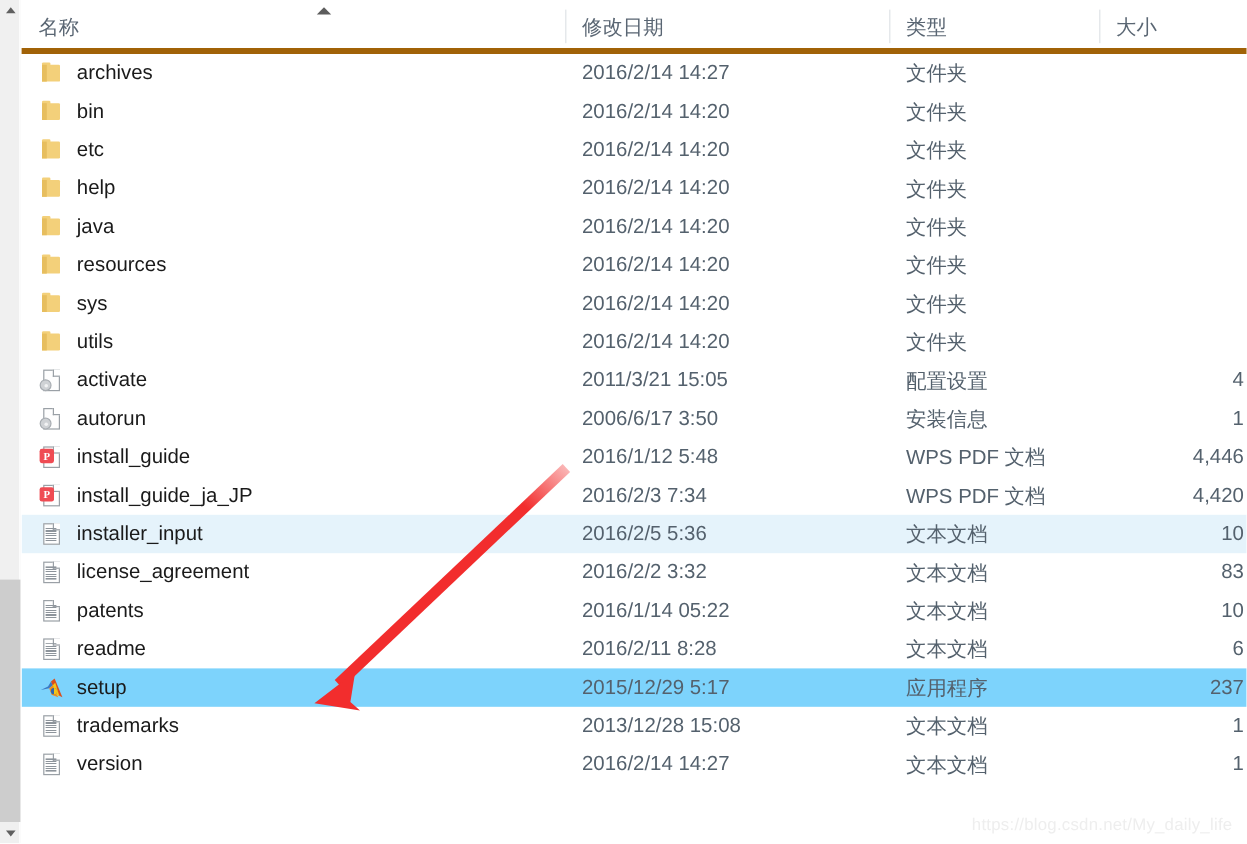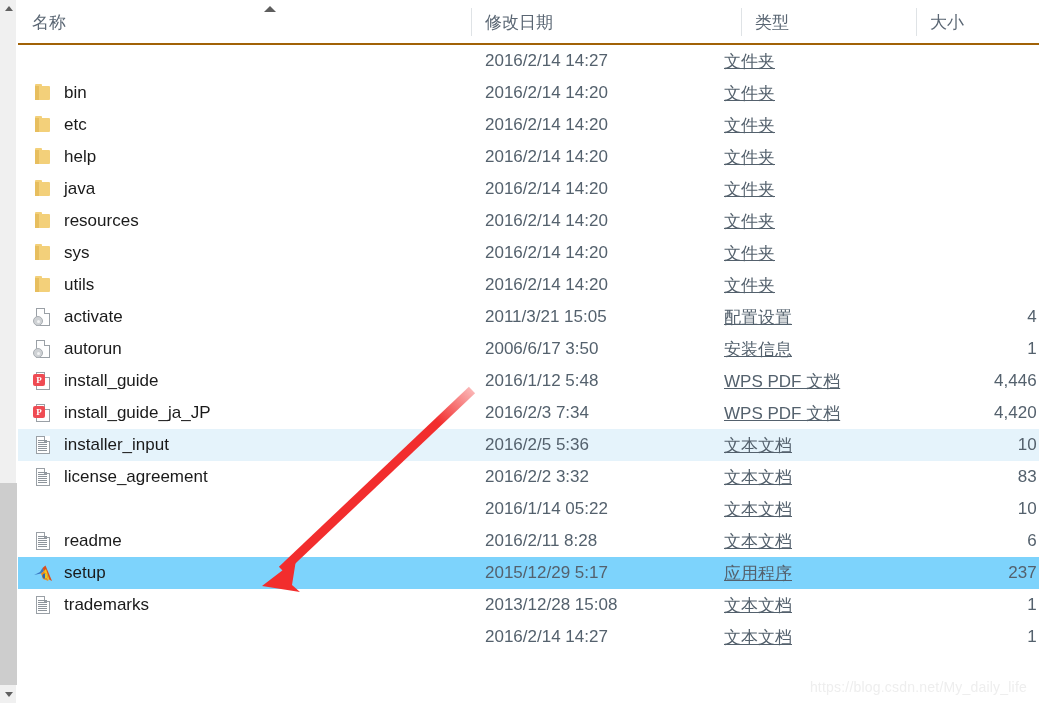--- a/index.html
+++ b/index.html
@@ -47,21 +47,21 @@
     top: 483px; height: 202px;
     background: #cdcdcd;
   }
 
   
   .header {
     position: absolute;
     left: 18px; top: 0;
     width: 1021px; height: 45px;
     background: #ffffff;
-    border-bottom: 2px solid #a16207;
+    border-bottom: 5px solid #a16207;
   }
   .col-head {
     position: absolute;
     top: 0; height: 44px;
     display: flex; align-items: center;
     color: #5a6673;
     font-size: 17px;
     padding-left: 14px;
     white-space: nowrap;
   }
@@ -110,21 +110,21 @@
 
   .cell {
     position: absolute;
     top: 0; height: 32px;
     display: flex; align-items: center;
     white-space: nowrap;
     overflow: hidden;
   }
   .c-name { left: 0;    width: 453px; padding-left: 14px; color: #1a1a1a; font-size: 17px; }
   .c-date { left: 453px; width: 270px; padding-left: 14px; color: #54616d; font-size: 17px; text-align: center; }
-  .c-type { left: 692px; width: 175px; padding-left: 14px; color: #54616d; font-size: 17px; text-decoration: underline; }
+  .c-type { left: 723px; width: 175px; padding-left: 14px; color: #54616d; font-size: 17px; }
   .c-size { left: 898px; width: 141px; padding-right: 0px; color: #54616d; font-size: 17px;
             justify-content: flex-end; }
   .c-size span { position: relative; left: 7px; }
 
   .icon {
     flex: 0 0 auto;
     width: 22px; height: 22px;
     margin-right: 10px;
     position: relative;
     display: inline-block;
@@ -259,20 +259,26 @@
     <div class="col-head ch-type divider">
       <span>类型</span>
     </div>
     <div class="col-head ch-size divider">
       <span>大小</span>
     </div>
   </div>
 
   <div class="list" id="file-list">
       <div class="row">
+        <div class="cell c-name">
+          <span class="icon">
+            <span class="ico-folder"></span>
+          </span>
+          <span>archives</span>
+        </div>
         <div class="cell c-date">
           <span>2016/2/14 14:27</span>
         </div>
         <div class="cell c-type">
           <span>文件夹</span>
         </div>
         <div class="cell c-size">
           <span></span>
         </div>
       </div>
@@ -497,20 +503,27 @@
           <span>2016/2/2 3:32</span>
         </div>
         <div class="cell c-type">
           <span>文本文档</span>
         </div>
         <div class="cell c-size">
           <span>83 KB</span>
         </div>
       </div>
       <div class="row">
+        <div class="cell c-name">
+          <span class="icon">
+            <span class="ico-page"></span>
+            <span class="ico-lines"></span>
+          </span>
+          <span>patents</span>
+        </div>
         <div class="cell c-date">
           <span>2016/1/14 05:22</span>
         </div>
         <div class="cell c-type">
           <span>文本文档</span>
         </div>
         <div class="cell c-size">
           <span>10 KB</span>
         </div>
       </div>
@@ -568,20 +581,27 @@
           <span>2013/12/28 15:08</span>
         </div>
         <div class="cell c-type">
           <span>文本文档</span>
         </div>
         <div class="cell c-size">
           <span>1 KB</span>
         </div>
       </div>
       <div class="row">
+        <div class="cell c-name">
+          <span class="icon">
+            <span class="ico-page"></span>
+            <span class="ico-lines"></span>
+          </span>
+          <span>version</span>
+        </div>
         <div class="cell c-date">
           <span>2016/2/14 14:27</span>
         </div>
         <div class="cell c-type">
           <span>文本文档</span>
         </div>
         <div class="cell c-size">
           <span>1 KB</span>
         </div>
       </div>

